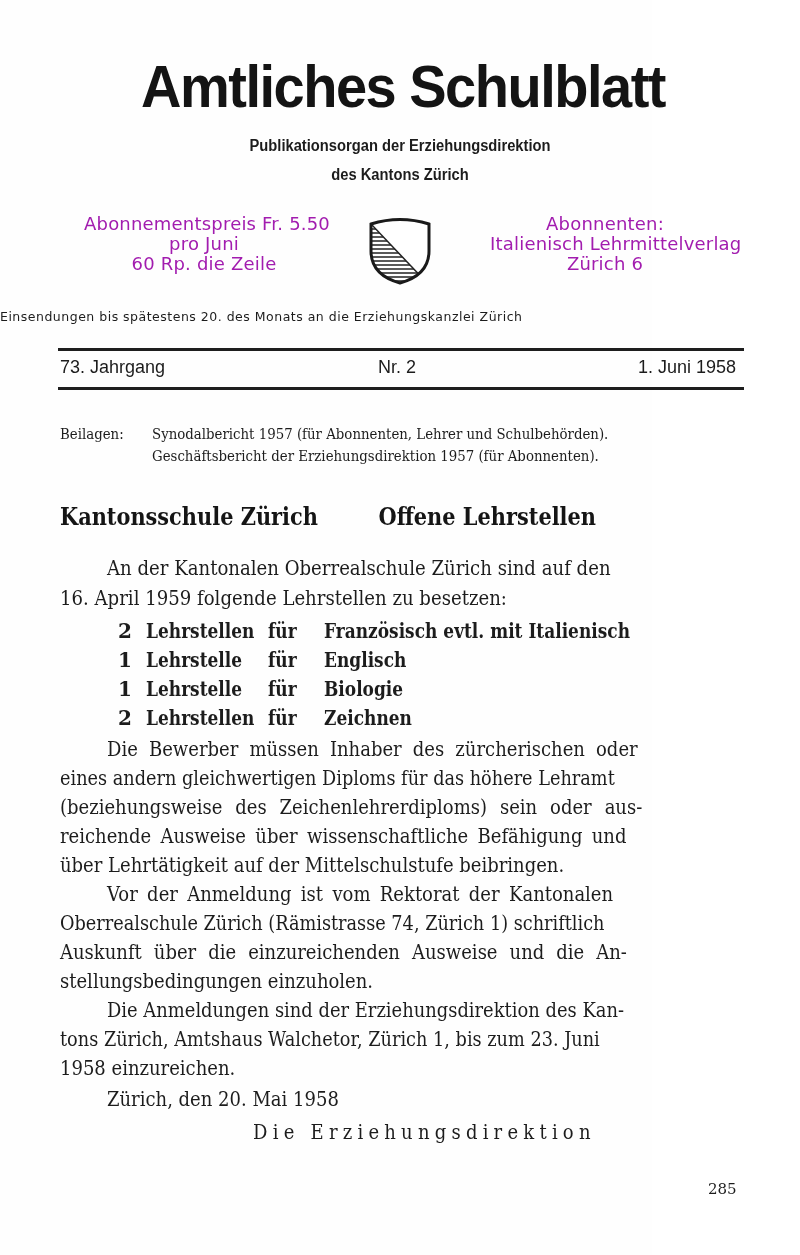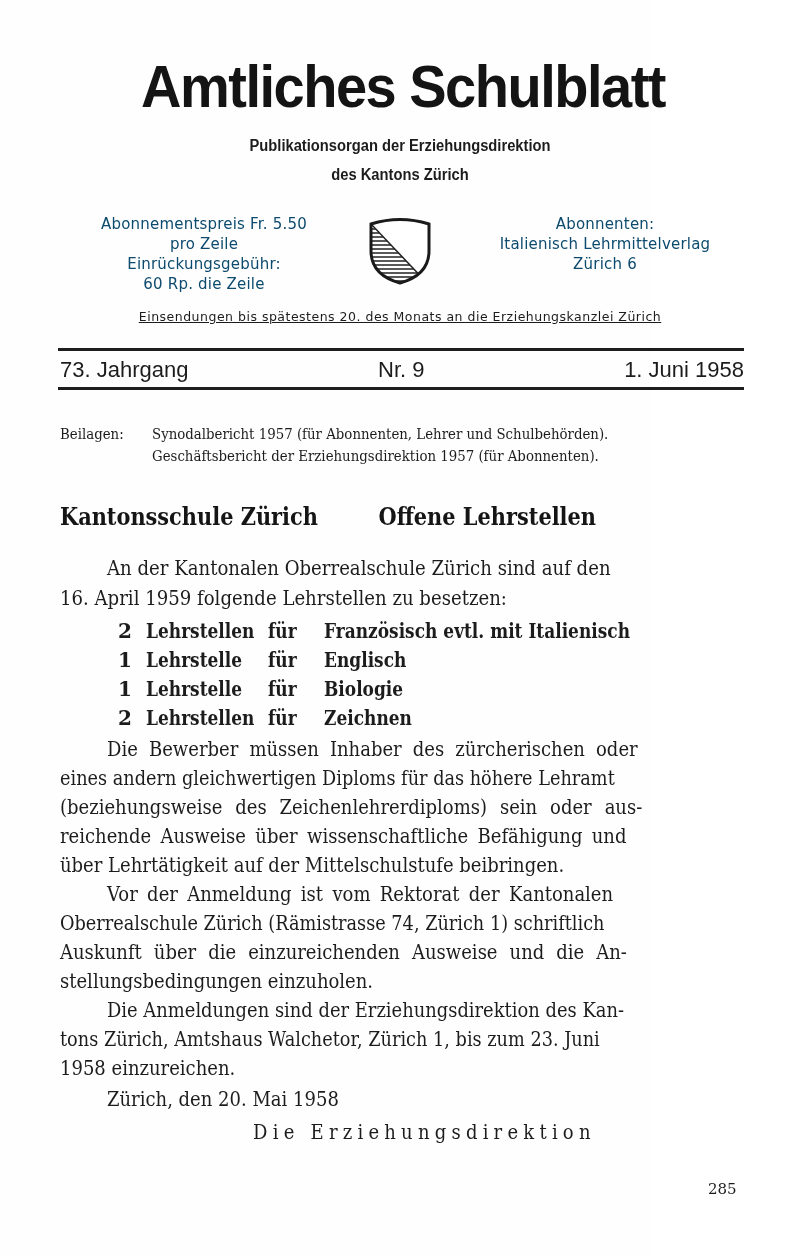--- a/index.html
+++ b/index.html
@@ -7,41 +7,41 @@
   .page { position: absolute; left: 0; top: 0; width: 652px; height: 1255px; background: #fefefe; }
 
   .masthead { position: absolute; left: 58px; top: 52px; width: 690px; text-align: center;
     font-family: "Liberation Sans", sans-serif; font-weight: bold; font-size: 56px;
     letter-spacing: -1.5px; line-height: 70px; color: #141414; transform: scaleY(1.05); }
   .subtitle { position: absolute; left: 0; width: 800px; text-align: center;
     font-family: "Liberation Sans", sans-serif; font-weight: bold; font-size: 16px; color: #1c1c1c; transform: scaleX(0.92); }
   .sub1 { top: 137px; }
   .sub2 { top: 166px; }
 
-  .info { position: absolute; top: 214px; font-family: "DejaVu Sans", sans-serif; font-size: 15px;
-    line-height: 20px; text-align: center; color: #0c4a6e; letter-spacing: 0.2px; }
+  .info { position: absolute; top: 214px; font-family: "DejaVu Sans", sans-serif; font-size: 18px;
+    line-height: 20px; text-align: center; color: #a21caf; letter-spacing: 0.2px; }
   .info-left { left: 84px; width: 240px; }
   .info-right { left: 490px; width: 230px; }
   .info div { white-space: nowrap; }
 
   .coat { position: absolute; left: 365px; top: 215px; width: 70px; height: 70px; }
 
-  .notice { position: absolute; left: 0; width: 800px; top: 309px; text-align: center;
-    font-family: "DejaVu Sans", sans-serif; font-size: 12.5px; color: #1c1c1c; letter-spacing: 0.5px; text-decoration: underline; }
+  .notice { position: absolute; left: 0; width: 800px; top: 309px; 
+    font-family: "DejaVu Sans", sans-serif; font-size: 12.5px; color: #1c1c1c; letter-spacing: 0.5px; }
 
   .rule { position: absolute; left: 58px; width: 686px; height: 3px; background: #1e1e1e; }
   .rule-top { top: 348px; }
   .rule-bottom { top: 387px; }
 
   .issue-line { position: absolute; left: 60px; width: 684px; top: 357px; height: 24px;
-    font-family: "Liberation Sans", sans-serif; font-size: 22px; color: #1c1c1c; }
+    font-family: "Liberation Sans", sans-serif; font-size: 18px; color: #1c1c1c; }
   .issue-line span { position: absolute; top: 0; white-space: nowrap; }
   .issue-vol { left: 0; }
   .issue-nr { left: 318px; }
-  .issue-date { right: 0; }
+  .issue-date { right: 8px; }
 
   .serif { font-family: "DejaVu Serif", serif; color: #1c1c1c; }
   .beilagen { position: absolute; left: 60px; top: 423px; width: 700px; font-size: 15.5px; line-height: 22px; }
   .beilagen .label { position: absolute; left: 0; top: 0; }
   .beilagen .item { position: absolute; left: 92px; white-space: nowrap; transform-origin: left; transform: scaleX(0.86); }
   .beilagen .i1 { top: 0; }
   .beilagen .i2 { top: 22px; }
   .beilagen .label { transform-origin: left; transform: scaleX(0.86); }
 
   .heading { position: absolute; top: 502px; font-family: "DejaVu Serif", serif; font-weight: bold; font-size: 24px;
@@ -62,22 +62,21 @@
 <body>
 
 <div class="page">
 
   <div class="masthead">Amtliches Schulblatt</div>
   <div class="subtitle sub1">Publikationsorgan der Erziehungsdirektion</div>
   <div class="subtitle sub2">des Kantons Zürich</div>
 
   <div class="info info-left">
     <div>Abonnementspreis Fr. 5.50</div>
-    <div>pro Zeile</div>
-    <div>Einrückungsgebühr:</div>
+    <div>pro Juni</div>
     <div>60 Rp. die Zeile</div>
   </div>
 
   <svg class="coat" viewBox="0 0 70 70">
     <defs>
       <clipPath id="shieldclip">
         <path d="M6 9 Q35 0 64 9 L64 36 Q64 60 35 68 Q6 60 6 36 Z"></path>
       </clipPath>
     </defs>
     <g clip-path="url(#shieldclip)">
@@ -108,21 +107,21 @@
     <div>Abonnenten:</div>
     <div>Italienisch Lehrmittelverlag</div>
     <div>Zürich 6</div>
   </div>
 
   <div class="notice">Einsendungen bis spätestens 20. des Monats an die Erziehungskanzlei Zürich</div>
 
   <div class="rule rule-top"></div>
   <div class="issue-line">
     <span class="issue-vol">73. Jahrgang</span>
-    <span class="issue-nr">Nr. 9</span>
+    <span class="issue-nr">Nr. 2</span>
     <span class="issue-date">1. Juni 1958</span>
   </div>
   <div class="rule rule-bottom"></div>
 
   <div class="beilagen serif">
     <span class="label">Beilagen:</span>
     <span class="item i1">Synodalbericht 1957 (für Abonnenten, Lehrer und Schulbehörden).</span>
     <span class="item i2">Geschäftsbericht der Erziehungsdirektion 1957 (für Abonnenten).</span>
   </div>
 

